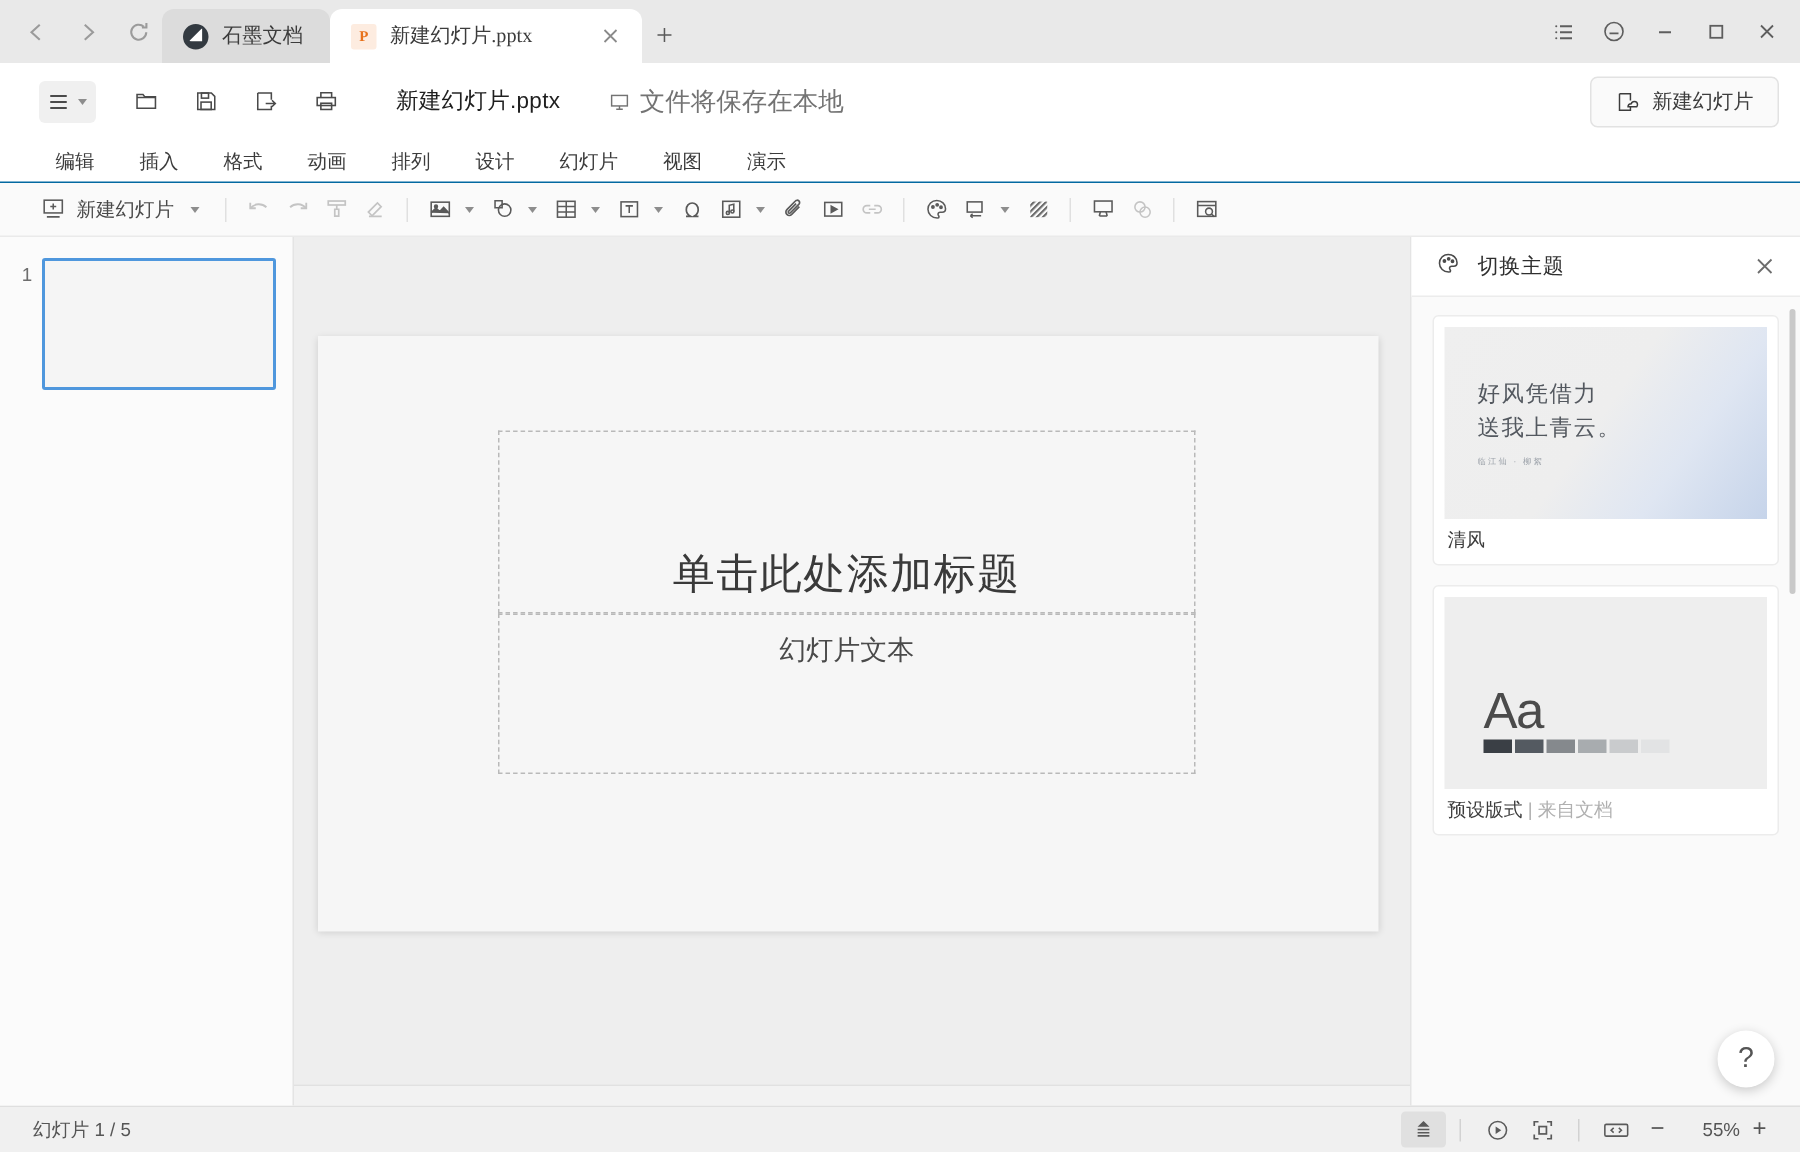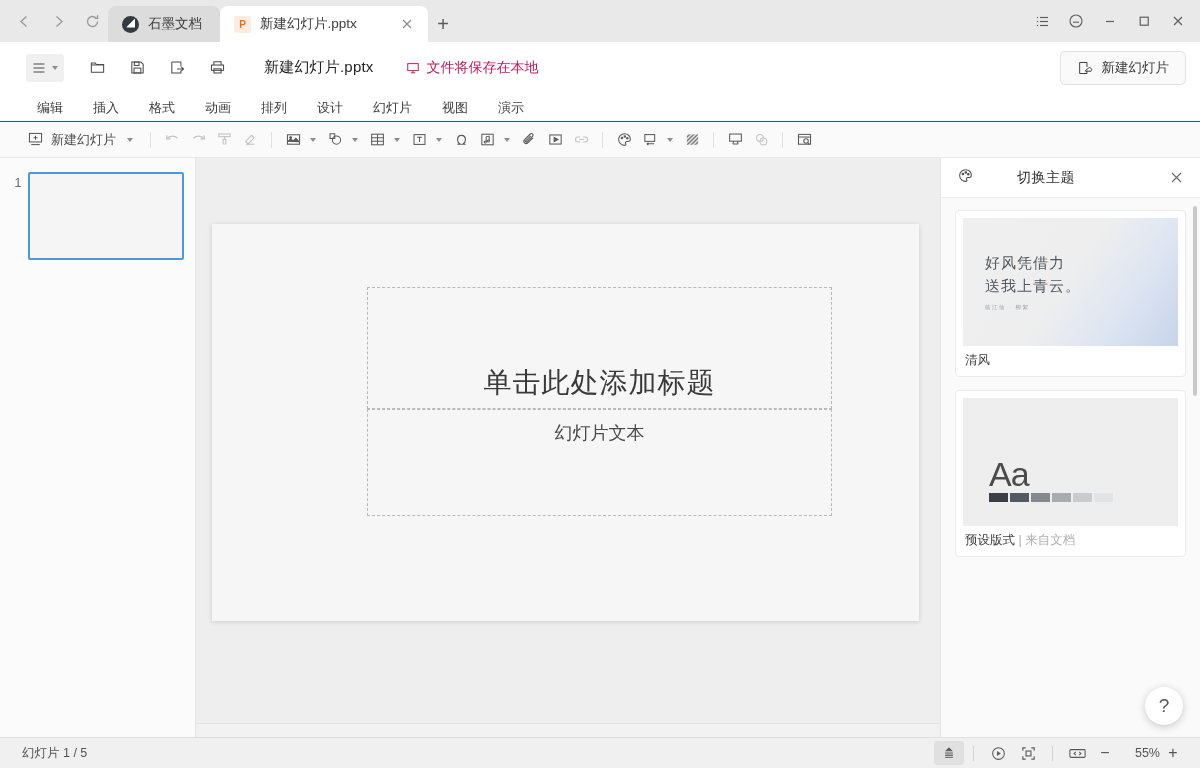--- a/index.html
+++ b/index.html
@@ -9,21 +9,21 @@
     font-family: "Liberation Sans", "DejaVu Sans", sans-serif;
     background: #ffffff;
     color: #3c3c3c;
     -webkit-font-smoothing: antialiased;
   }
   .app { width: 1200px; height: 768px; display: flex; flex-direction: column; position: relative; }
 
   
   .titlebar {
     height: 42px; background: #e9e9e9; display: flex; align-items: flex-end;
-    flex: 0 0 42px; position: relative;
+    flex: 0 0 42px; position: relative; font-family: Liberation Serif, serif;
   }
   .nav-btns { display: flex; align-items: center; height: 42px; padding-left: 8px; gap: 2px; }
   .nav-btn {
     width: 32px; height: 32px; display: flex; align-items: center; justify-content: center;
     border-radius: 4px; color: #9b9b9b;
   }
   .nav-btn svg { display: block; }
   .tabstrip { display: flex; align-items: flex-end; height: 42px; }
   .tab {
     height: 36px; display: flex; align-items: center; gap: 9px;
@@ -56,21 +56,21 @@
     height: 52px; flex: 0 0 52px; background: #fff; display: flex; align-items: center;
     padding: 0 14px 0 26px; border-bottom: 1px solid #ffffff;
   }
   .hdr-icon {
     width: 30px; height: 28px; display: flex; align-items: center; justify-content: center;
     color: #4a4a4a; border-radius: 4px; margin-right: 10px;
   }
   .hdr-icon.menu { background: #f0f0f0; width: 38px; gap: 3px; }
   .hdr-sep { width: 8px; }
   .doc-title { font-size: 15px; color: #1f1f1f; margin-left: 22px; letter-spacing: .2px; }
-  .save-note { display: flex; align-items: center; gap: 7px; margin-left: 32px; color: #be185d; font-size: 14px; }
+  .save-note { display: flex; align-items: center; gap: 7px; margin-left: 32px; color: #737373; font-size: 17px; }
   .cloud-btn {
     margin-left: auto; display: flex; align-items: center; gap: 9px;
     height: 34px; padding: 0 16px; border: 1px solid #e2e2e2; border-radius: 5px;
     background: #fafafa; font-size: 13.5px; color: #3c3c3c;
   }
 
   
   .menubar {
     height: 28px; flex: 0 0 28px; background: #fff; display: flex; align-items: center;
     padding-left: 22px; gap: 0; border-bottom: 1px solid #0369a1;
@@ -108,40 +108,40 @@
   .canvaswrap {
     flex: 1 1 auto; background: #eeeeee; position: relative; display: flex;
     align-items: flex-start; justify-content: center; min-width: 0;
   }
   .canvas-area { position: absolute; left: 0; right: 0; top: 0; bottom: 0; overflow: hidden; }
   .slide-canvas {
     position: absolute; left: 16px; top: 66px; width: 707px; height: 397px;
     background: #f6f6f6; box-shadow: 0 1px 5px rgba(0,0,0,.14);
   }
   .ph {
-    position: absolute; border: 1px dashed #b9b9b9; display: flex; justify-content: center; margin-left: 35px;
+    position: absolute; border: 1px dashed #b9b9b9; display: flex; justify-content: center;
   }
   .ph-title {
     left: 120px; top: 63px; width: 465px; height: 122px; align-items: flex-end;
   }
   .ph-title span { font-size: 28px; color: #3a3a3a; padding-bottom: 6px; letter-spacing: 1px; font-weight: 400; }
   .ph-body {
     left: 120px; top: 185px; width: 465px; height: 107px; align-items: flex-start;
   }
   .ph-body span { font-size: 18px; color: #4a4a4a; padding-top: 11px; }
   .canvas-hscroll-track { position: absolute; left: 0; right: 0; bottom: 0; height: 14px; background: #f2f2f2; border-top: 1px solid #e1e1e1; }
 
   
   .rpanel {
     width: 260px; flex: 0 0 260px; background: #fafafa; border-left: 1px solid #e4e4e4;
     display: flex; flex-direction: column; min-height: 0;
   }
   .rp-head {
     height: 40px; flex: 0 0 40px; display: flex; align-items: center; padding: 0 14px 0 16px;
-    background: #fff; border-bottom: 1px solid #ececec; gap: 32px;
+    background: #fff; border-bottom: 1px solid #ececec;
   }
   .rp-title { font-size: 14px; color: #2f2f2f; margin-left: 11px; letter-spacing: .5px; }
   .rp-close { margin-left: auto; color: #6d6d6d; width: 20px; height: 20px; display: flex; align-items: center; justify-content: center; }
   .rp-list { flex: 1 1 auto; overflow: hidden; padding: 12px 14px 0 14px; position: relative; }
   .theme-card {
     background: #fff; border: 1px solid #ececec; border-radius: 4px; padding: 7px 7px 6px 7px;
     margin-bottom: 13px;
   }
   .theme-prev { width: 100%; height: 128px; position: relative; overflow: hidden; }
   .theme-name { font-size: 12.5px; color: #3c3c3c; padding: 6px 2px 1px 2px; }

